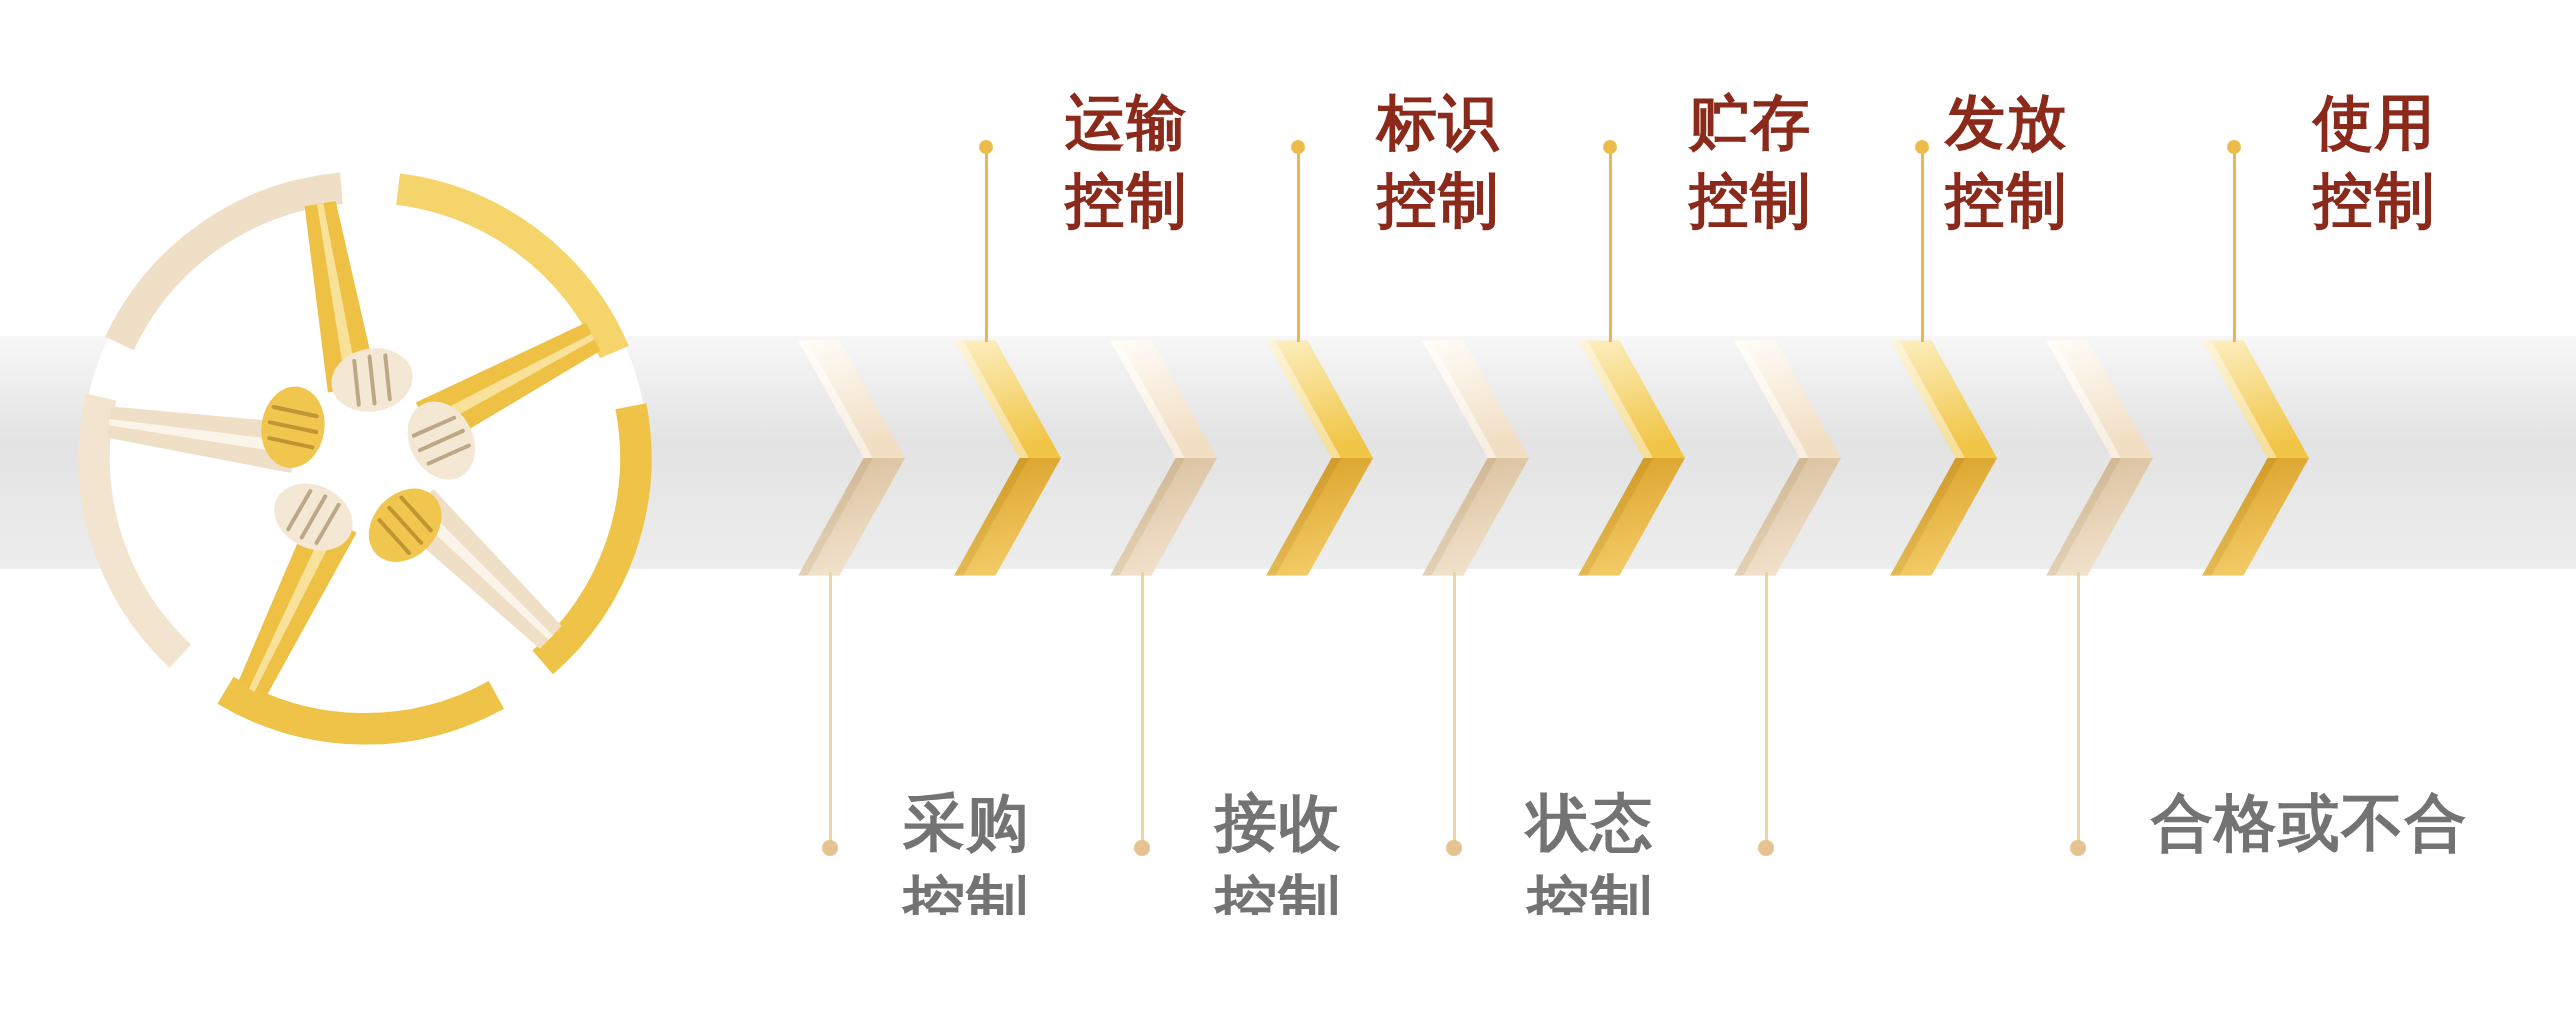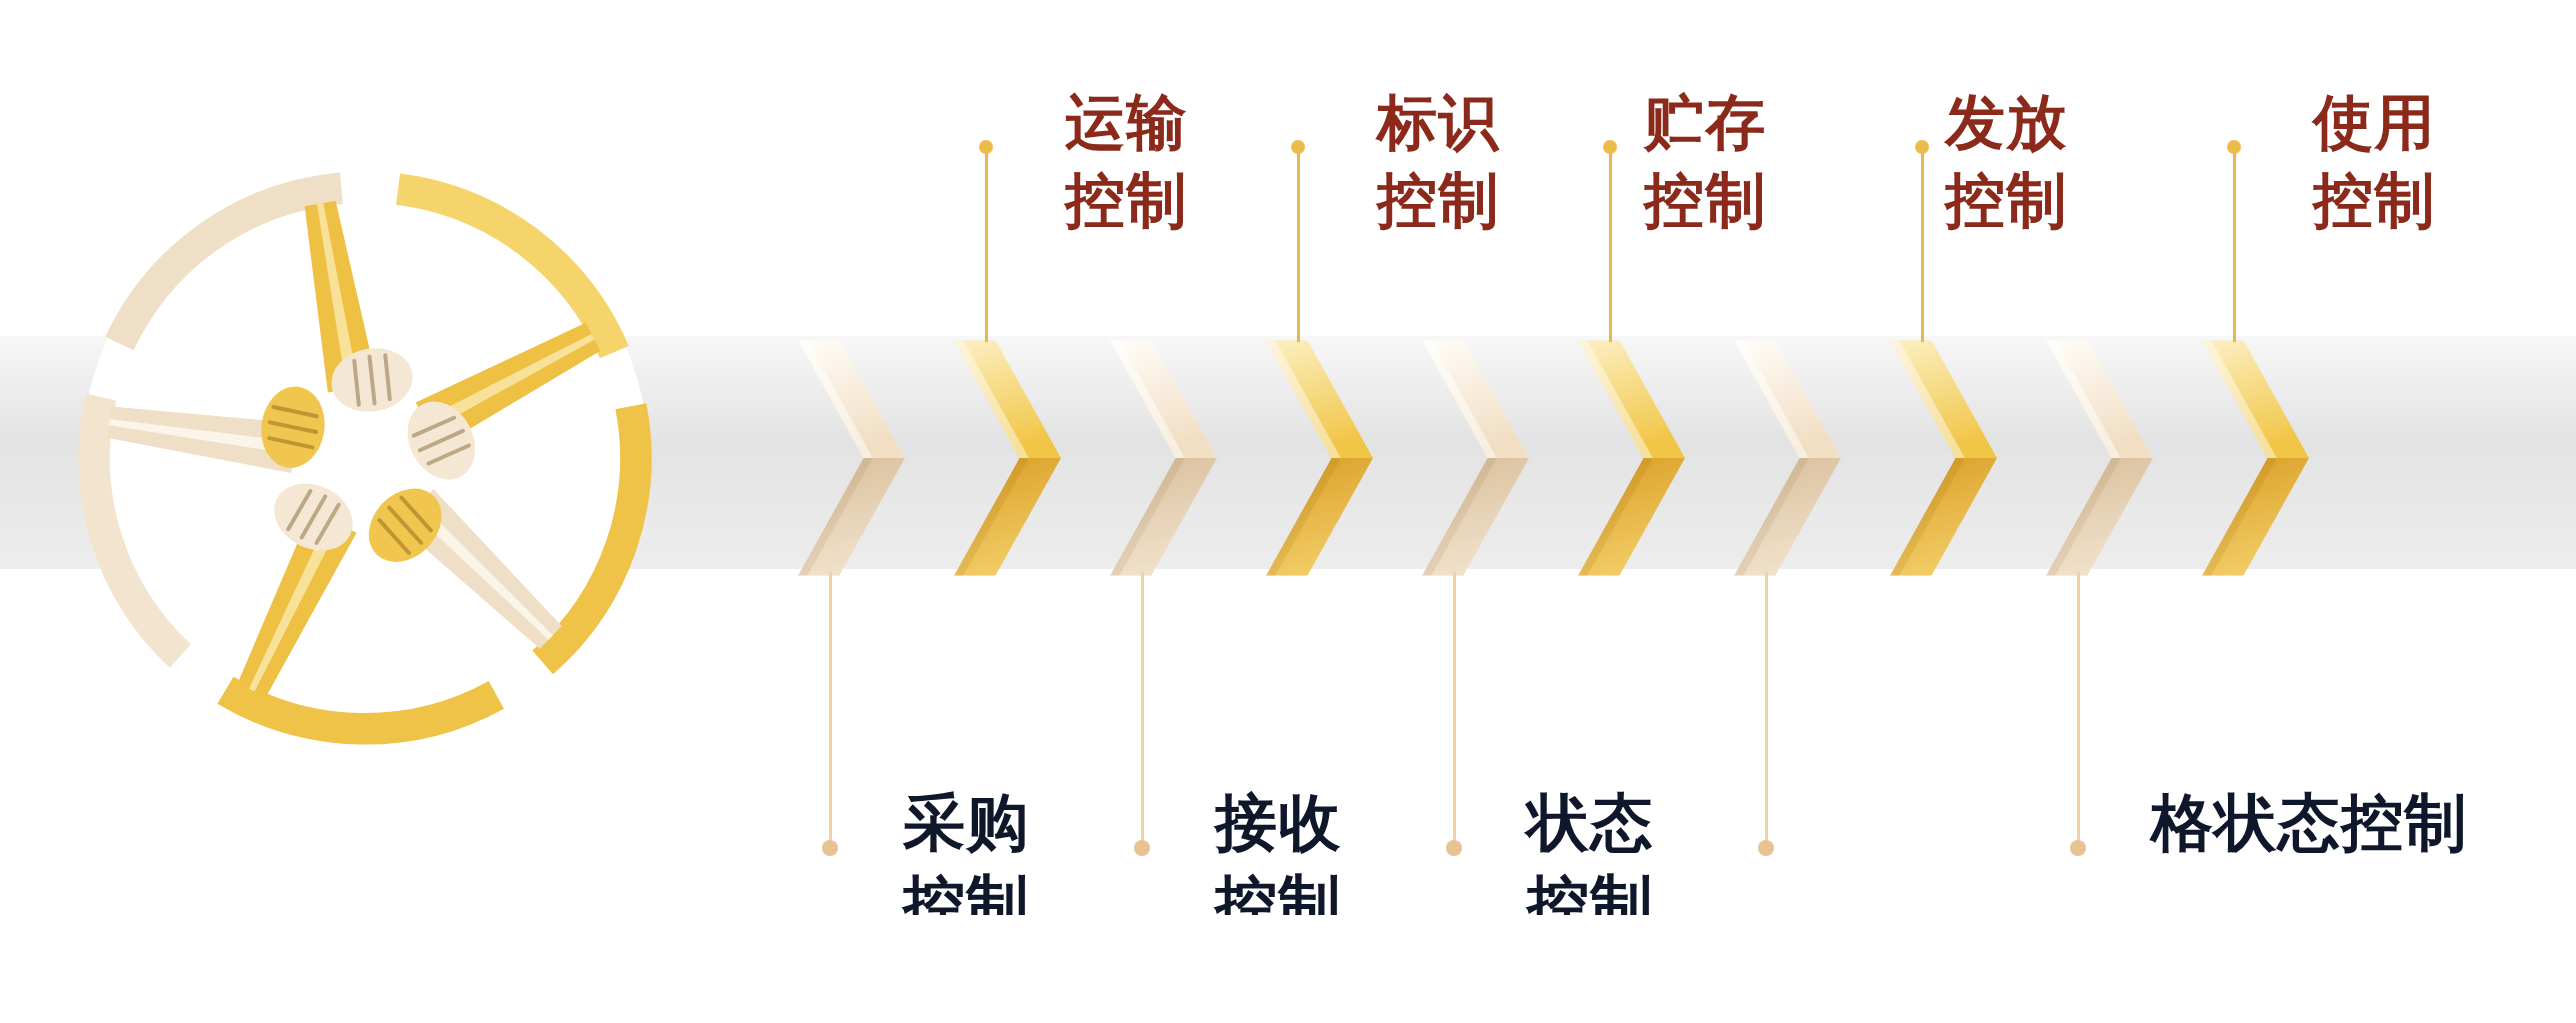--- a/index.html
+++ b/index.html
@@ -18,21 +18,21 @@
   .top-conn{ position:absolute; top:147px; width:2.9px; height:195px; background:#E6B84F; }
   .top-dot{ position:absolute; top:140px; width:14.3px; height:14.3px; border-radius:50%; background:#EBBC49; }
   .top-label{
     position:absolute; top:83px; color:#8B2A1B; font-size:60px; font-weight:bold;
     line-height:1.3; letter-spacing:1.4px; white-space:nowrap;
   }
   
   .bot-conn{ position:absolute; top:572px; width:2.9px; height:275px; background:#F0D2A3; }
   .bot-dot{ position:absolute; top:840px; width:15.7px; height:15.7px; border-radius:50%; background:#E8C392; }
   .bot-label{
-    position:absolute; top:783px; color:#0f172a; font-size:62px; font-weight:bold;
+    position:absolute; top:783px; color:#737373; font-size:62px; font-weight:bold;
     line-height:1.3; letter-spacing:1.4px; white-space:nowrap;
   }
   .wheel{ position:absolute; left:50px; top:143px; width:630px; height:630px; }
   .defs-holder{ position:absolute; width:0; height:0; overflow:hidden; }
 </style>
 </head>
 <body>
 
 <div class="stage">
 
@@ -137,21 +137,21 @@
 
   <div class="top-conn" style="left:1297px"></div>
   <div class="top-dot" style="left:1291px"></div>
   <div class="top-label" style="left:1377px">
     <div>标识</div>
     <div>控制</div>
   </div>
 
   <div class="top-conn" style="left:1609px"></div>
   <div class="top-dot" style="left:1603px"></div>
-  <div class="top-label" style="left:1644px">
+  <div class="top-label" style="left:1689px">
     <div>贮存</div>
     <div>控制</div>
   </div>
 
   <div class="top-conn" style="left:1921px"></div>
   <div class="top-dot" style="left:1915px"></div>
   <div class="top-label" style="left:1945px">
     <div>发放</div>
     <div>控制</div>
   </div>
@@ -183,17 +183,17 @@
     <div>状态</div>
     <div>控制</div>
   </div>
 
   <div class="bot-conn" style="left:1765px"></div>
   <div class="bot-dot" style="left:1758px"></div>
 
   <div class="bot-conn" style="left:2077px"></div>
   <div class="bot-dot" style="left:2070px"></div>
   <div class="bot-label" style="left:2151px">
-    <div>格状态控制</div>
+    <div>合格或不合</div>
   </div>
 
 </div>
 
 
 </body></html>

